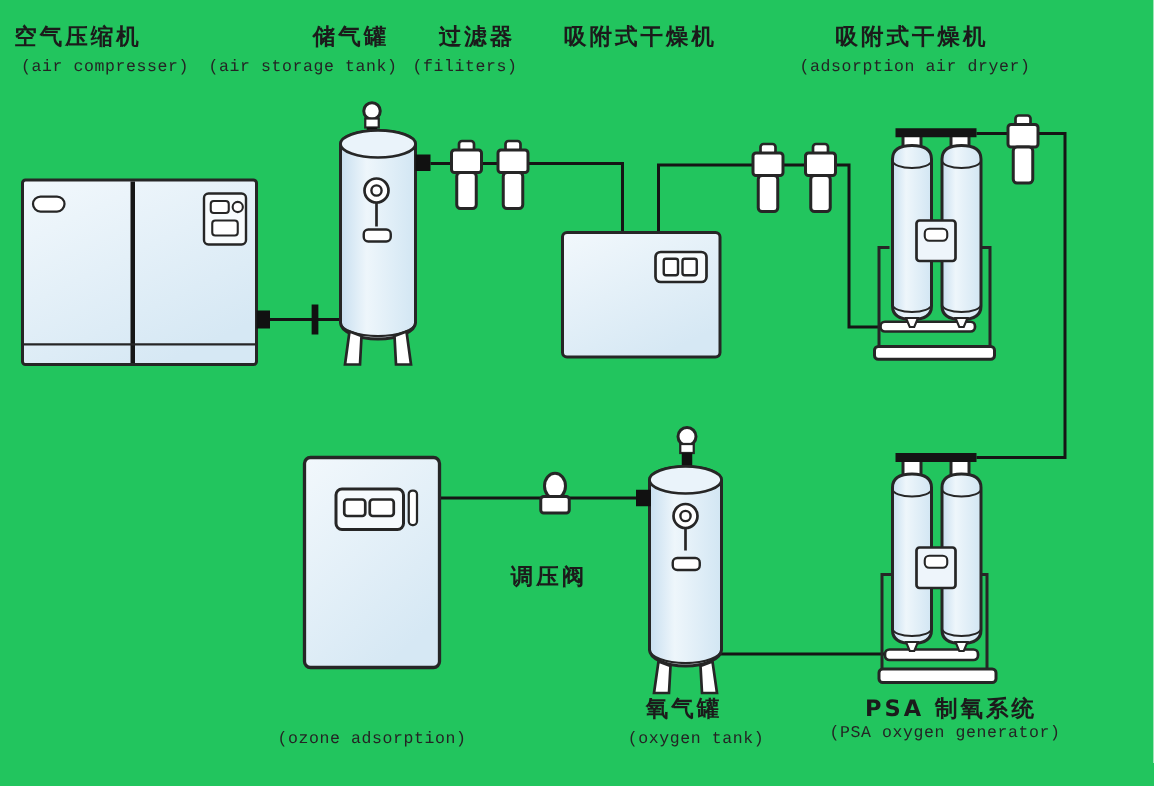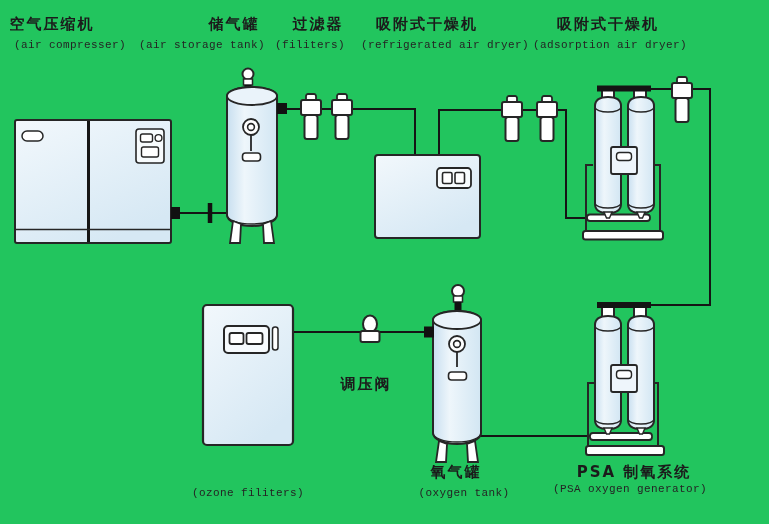--- a/index.html
+++ b/index.html
@@ -172,28 +172,27 @@
   <div class="lbl zh" style="left:-48px;top:14px">空气压缩机</div>
   <div class="lbl en" style="left:-30px;top:38px">(air compresser)</div>
 
   <div class="lbl zh" style="left:134px;top:14px">储气罐</div>
   <div class="lbl en" style="left:102px;top:38px">(air storage tank)</div>
 
   <div class="lbl zh" style="left:218px;top:14px">过滤器</div>
   <div class="lbl en" style="left:210px;top:38px">(filiters)</div>
 
   <div class="lbl zh" style="left:327px;top:14px">吸附式干燥机</div>
-  <div class="lbl en" style="left:345px;top:38px">(refrigerated air dryer)</div>
 
   <div class="lbl en" style="left:510px;top:38px">(adsorption air dryer)</div>
   <div class="lbl zh" style="left:508px;top:14px">吸附式干燥机</div>
 
   <div class="lbl zh" style="left:266px;top:374px">调压阀</div>
 
-  <div class="lbl en" style="left:148px;top:486px">(ozone filiters)</div>
+  <div class="lbl en" style="left:148px;top:486px">(ozone adsorption)</div>
 
   <div class="lbl zh" style="left:356px;top:462px">氧气罐</div>
   <div class="lbl en" style="left:364px;top:486px">(oxygen tank)</div>
 
   <div class="lbl zh" style="left:534px;top:462px">PSA 制氧系统</div>
   <div class="lbl en" style="left:530px;top:482px">(PSA oxygen generator)</div>
 
 </div>
 
 </body></html>

